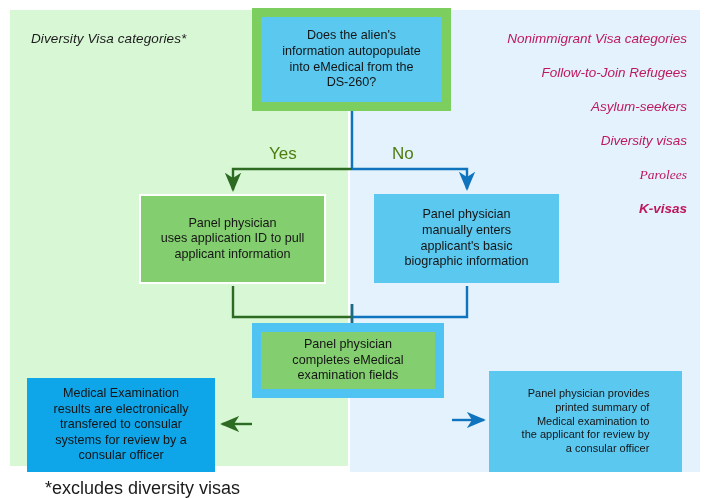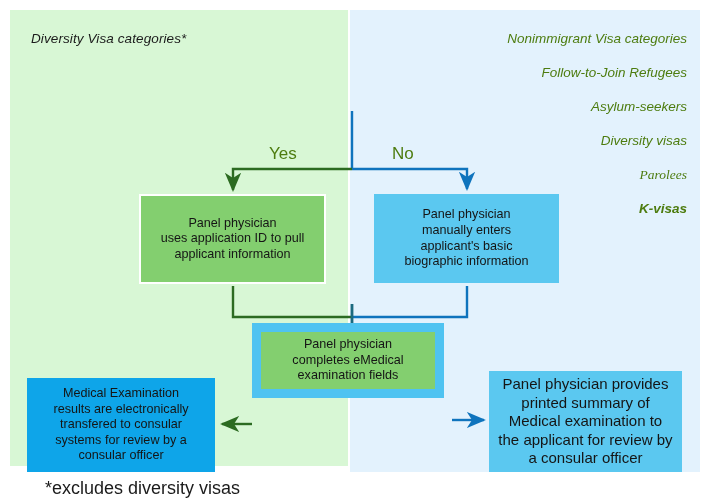--- a/index.html
+++ b/index.html
@@ -50,21 +50,21 @@
   }
   #caption-immigrant {
     left: 31px;
     top: 31px;
   }
   .caption-right {
     right: 32px;
     text-align: right;
     font-style: italic;
     font-size: 13.5px;
-    color: #4d7c0f;
+    color: #be185d;
     position: absolute;
     white-space: nowrap;
   }
 
   
   #connectors {
     position: absolute;
     left: 0;
     top: 0;
     width: 719px;
@@ -156,21 +156,22 @@
     background: #0ea5e9;
     font-size: 12.6px;
   }
 
   #node-printed {
     left: 489px;
     top: 371px;
     width: 193px;
     height: 101px;
     background: #5bc8f0;
-    font-size: 15px;
+    font-size: 11px;
+    text-align: right;
   }
 
   
   .branch-label {
     position: absolute;
     font-size: 17px;
     color: #4d7c0f;
   }
   #label-yes { left: 269px; top: 144px; }
   #label-no  { left: 392px; top: 144px; }
@@ -225,20 +226,26 @@
     <path d="M352,304 L352,325" stroke="#1b6a7f" stroke-width="2.8" fill="none"></path>
 
     <path d="M252,424 L222,424" stroke="#2c6b21" stroke-width="2.4" fill="none" marker-end="url(#arrow-green)"></path>
 
     <path d="M452,420 L484,420" stroke="#0f74bd" stroke-width="2.4" fill="none" marker-end="url(#arrow-blue)"></path>
   </svg>
 
   <div class="branch-label" id="label-yes">Yes</div>
   <div class="branch-label" id="label-no">No</div>
 
+  <div class="node" id="node-decision">
+    <div class="inner">Does the alien's
+information autopopulate
+into eMedical from the
+DS-260?</div>
+  </div>
 
   <div class="node" id="node-pull">Panel physician
 uses application ID to pull
 applicant information</div>
 
   <div class="node" id="node-manual">Panel physician
 manually enters
 applicant's  basic
 biographic information</div>
 

